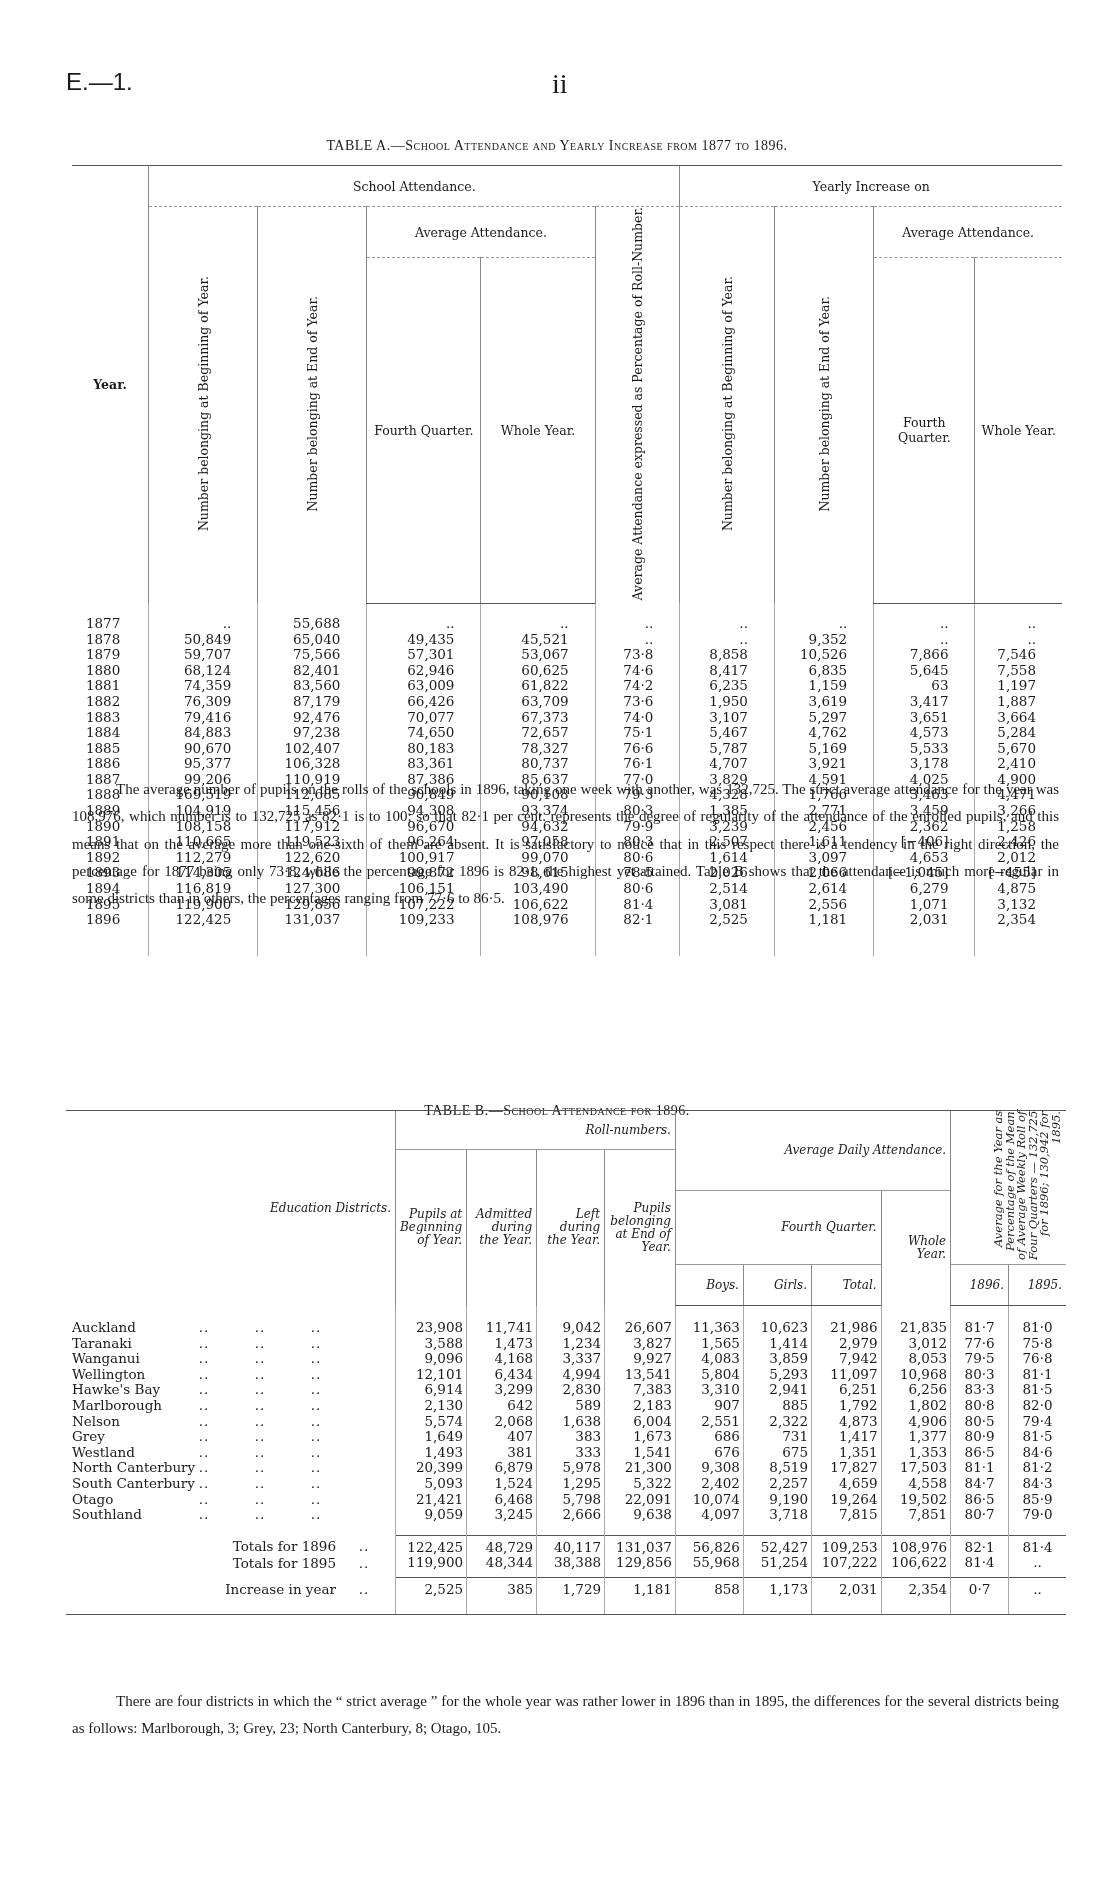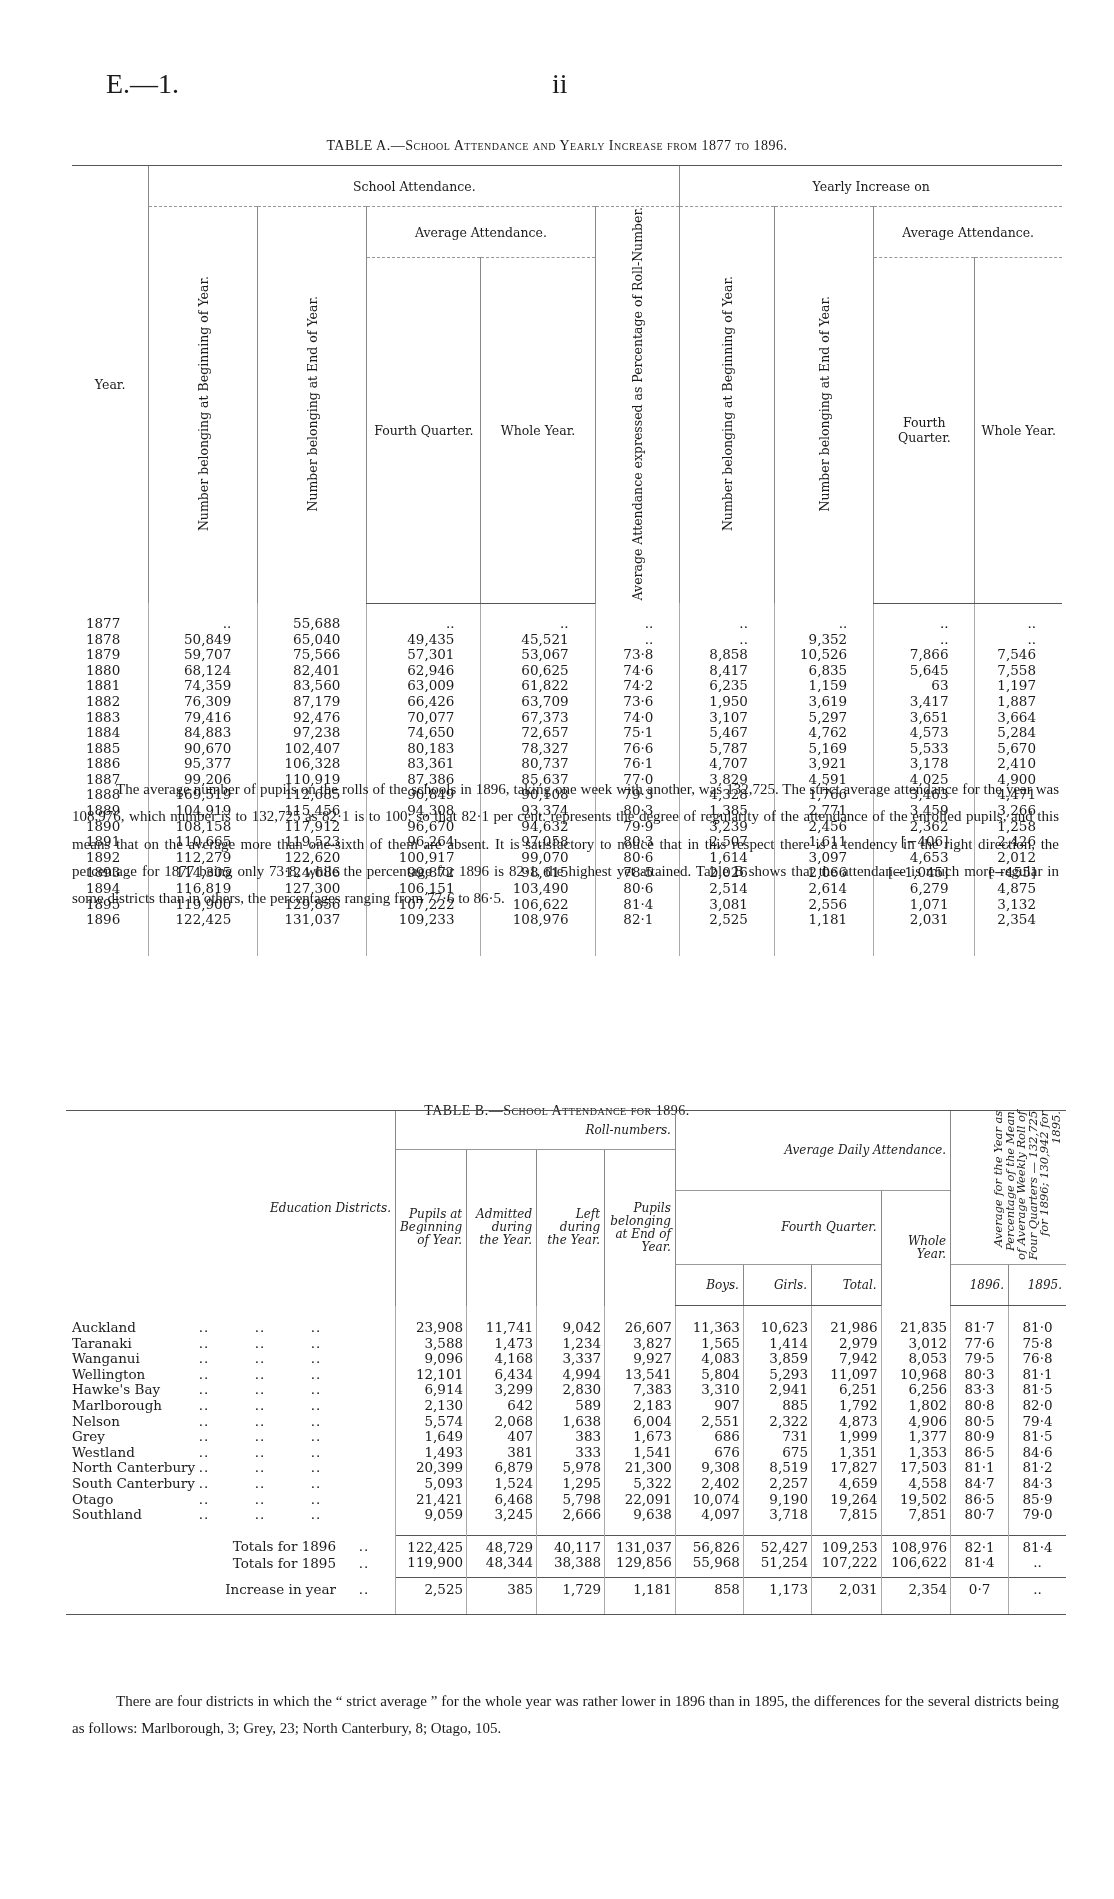--- a/index.html
+++ b/index.html
@@ -1,27 +1,27 @@
 <!DOCTYPE html>
 <html><head>
 <meta charset="utf-8">
 <style>
   html, body { margin: 0; padding: 0; background: #fff; }
   body { width: 1114px; height: 1899px; position: relative; font-family: "DejaVu Serif", "Liberation Serif", serif; color: #1a1a1a; overflow: hidden; }
   .page-header { position: absolute; top: 68px; left: 66px; width: 990px; height: 30px; }
-  .page-ref { position: absolute; left: 0; top: 0; font-size: 28px; font-family: Liberation Serif, serif; margin-left: 40px; }
+  .page-ref { position: absolute; left: 0; top: 0; font-size: 24px; font-family: Liberation Sans, sans-serif; }
   .page-num { position: absolute; left: 486px; top: 0; font-size: 28px; font-family: "Liberation Serif", serif; }
   .table-title { position: absolute; left: 0; width: 1114px; text-align: center; font-size: 14px; letter-spacing: 0.5px; font-family: "Liberation Serif", serif; }
   .smallcaps { font-variant: small-caps; }
   table { border-collapse: collapse; position: absolute; font-family: "DejaVu Serif", serif; font-size: 13px; }
   td, th { padding: 0 4px; font-weight: normal; }
   
   #tableA { top: 165px; left: 72px; width: 990px; }
   #tableA th { font-size: 12.5px; border-left: 1px solid #888; vertical-align: middle; text-align: center; }
-  #tableA th.first { border-left: none; }
+  #tableA th.first { border-left: none; font-weight: bold; }
   #tableA thead tr:first-child th { border-top: 1.5px solid #555; height: 40px; }
   #tableA .sub th { border-top: 1px dashed #999; }
   #tableA .hline th { border-bottom: 1.5px solid #555; }
   .vert { writing-mode: vertical-rl; transform: rotate(180deg); display: inline-block; line-height: 1.05; font-size: 12.5px; }
   #tableA tbody td { text-align: right; padding-right: 26px; border-left: 1px solid #aaa; line-height: 15.6px; font-size: 13.5px; }
   #tableA tbody td.year { border-left: none; text-align: right; padding-right: 28px; width: 40px; }
   #tableA tbody tr:first-child td { padding-top: 12px; }
   #tableA tbody tr:last-child td { padding-bottom: 28px; }
   .para { position: absolute; left: 72px; width: 987px; font-family: "Liberation Serif", serif; font-size: 15px; line-height: 27.3px; text-align: justify; }
   .para p { margin: 0; text-indent: 44px; }
@@ -453,21 +453,21 @@
         <td class="pct">79·4</td>
       </tr>
       <tr>
         <td class="name"><span class="label">Grey</span><span class="d">..</span><span class="d">..</span><span class="d">..</span></td>
         <td>1,649</td>
         <td>407</td>
         <td>383</td>
         <td>1,673</td>
         <td>686</td>
         <td>731</td>
-        <td>1,999</td>
+        <td>1,417</td>
         <td>1,377</td>
         <td class="pct">80·9</td>
         <td class="pct">81·5</td>
       </tr>
       <tr>
         <td class="name"><span class="label">Westland</span><span class="d">..</span><span class="d">..</span><span class="d">..</span></td>
         <td>1,493</td>
         <td>381</td>
         <td>333</td>
         <td>1,541</td>

